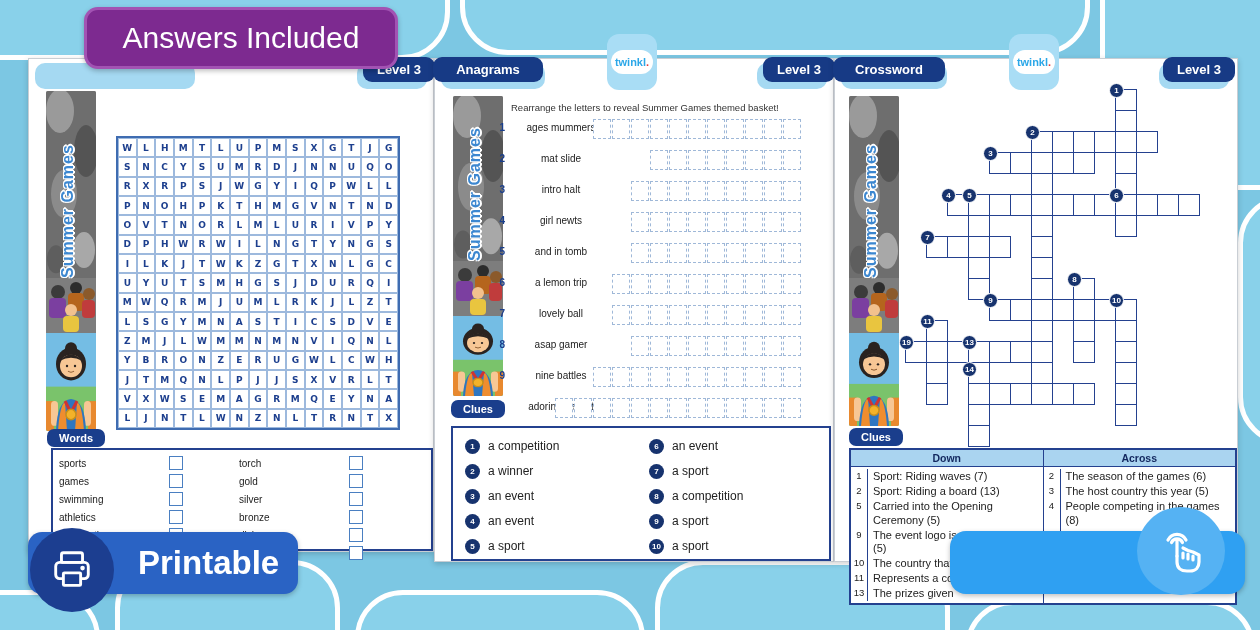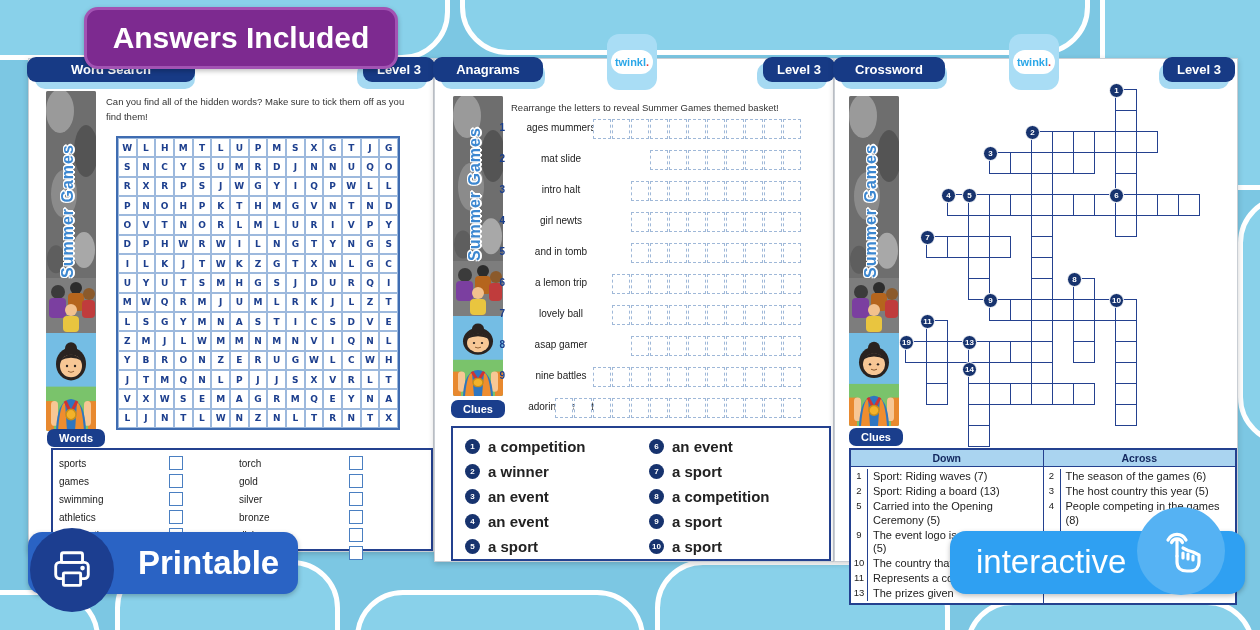--- a/index.html
+++ b/index.html
@@ -34,42 +34,42 @@
   
   .ana-row{position:absolute;left:0;width:100%;height:22px;}
   .ana-num{position:absolute;left:52px;width:18px;text-align:right;font-size:10px;font-weight:bold;color:#1a3e8c;top:3px;}
   .ana-phrase{position:absolute;left:66px;width:120px;text-align:center;font-size:10px;color:#222;top:3px;}
   .ana-boxes{position:absolute;right:32px;top:0;display:flex;}
   .ana-box{width:16px;height:18px;border:1px dashed #9fb8d8;margin-left:1px;background:#fff;}
   .clues-box{position:absolute;border:2px solid #24418f;background:#fff;z-index:3;}
   .cl-col{position:absolute;top:10px;}
   .cl-item{display:flex;align-items:center;height:16px;margin-bottom:9px;}
   .cl-num{width:15px;height:15px;border-radius:50%;background:#17336e;color:#fff;font-size:8px;font-weight:bold;display:flex;align-items:center;justify-content:center;margin-right:8px;flex:none;}
-  .cl-text{font-size:15px;color:#222;font-weight:bold;}
+  .cl-text{font-size:12px;color:#222;}
   
   .cw-grid{position:absolute;left:0;top:0;width:100%;height:100%;z-index:3;}
   .cw-cell{position:absolute;width:22px;height:22px;border:1px solid #24418f;background:#fff;box-sizing:border-box;}
   .cw-num{position:absolute;width:13px;height:13px;border-radius:50%;background:#17336e;border:1px solid #fff;color:#fff;font-size:8px;font-weight:bold;display:flex;align-items:center;justify-content:center;z-index:4;}
   .cw-table{position:absolute;left:14px;top:389px;width:384px;border:2px solid #24418f;background:#fff;z-index:4;}
   .ct-header{display:flex;background:#aad4f0;border-bottom:1.5px solid #24418f;}
   .ct-header div{width:50%;text-align:center;font-size:10.5px;font-weight:bold;color:#12275e;padding:2px 0;}
   .ct-header div:first-child{border-right:1.5px solid #24418f;}
   .ct-body{display:flex;}
   .ct-col{width:50%;padding:2px 0;}
   .ct-col:first-child{border-right:1.5px solid #24418f;}
   .ct-row{display:flex;align-items:flex-start;min-height:15px;}
   .ct-num{width:16px;text-align:center;font-size:9.5px;color:#222;flex:none;border-right:1px solid #24418f;align-self:stretch;padding-top:1px;}
   .ct-text{font-size:11px;color:#222;padding:1px 3px 0 5px;line-height:1.25;}
   
   .logo{position:absolute;top:-25px;width:50px;height:56px;background:#a9ddf5;border-radius:12px;z-index:6;display:flex;align-items:center;justify-content:center;}
   .logo-cloud{width:42px;height:24px;background:#fff;border-radius:12px;display:flex;align-items:center;justify-content:center;}
   .logo-text{font-size:11px;font-weight:bold;color:#2ba7e8;}
   .logo-dot{color:#e03a3a;}
   
-  .banner-answers{position:absolute;left:84px;top:7px;width:308px;height:56px;background:#7d2a90;border:3px solid #a253b3;border-radius:14px;color:#fff;font-size:30px;font-weight:bold;display:flex;align-items:center;justify-content:center;z-index:10;box-shadow:0 2px 5px rgba(0,0,0,.25);}
+  .banner-answers{position:absolute;left:84px;top:7px;width:308px;height:56px;background:#7d2a90;border:3px solid #a253b3;border-radius:14px;color:#fff;font-size:30px;font-weight:normal;display:flex;align-items:center;justify-content:center;z-index:10;box-shadow:0 2px 5px rgba(0,0,0,.25);}
   .banner-printable{position:absolute;left:28px;top:532px;width:270px;height:62px;background:#2a63c4;border-radius:14px;z-index:10;box-shadow:0 2px 5px rgba(0,0,0,.25);}
   .pr-circle{position:absolute;left:30px;top:528px;width:84px;height:84px;border-radius:50%;background:#1c3e90;z-index:11;display:flex;align-items:center;justify-content:center;}
   .pr-label{position:absolute;left:138px;top:544px;color:#fff;font-size:33px;font-weight:bold;z-index:11;}
   .banner-interactive{position:absolute;left:950px;top:531px;width:295px;height:63px;background:#2fa0f2;border-radius:16px;z-index:10;box-shadow:0 2px 5px rgba(0,0,0,.25);}
   .in-circle{position:absolute;left:1137px;top:507px;width:88px;height:88px;border-radius:50%;background:#55b2f3;z-index:11;display:flex;align-items:center;justify-content:center;}
   .in-label{position:absolute;left:976px;top:543px;color:#fff;font-size:33px;font-weight:500;z-index:11;}
 </style>
 </head>
 <body>
 
@@ -80,21 +80,20 @@
   <div class="bg-tile" style="left:1100px;top:-120px;width:300px;height:300px;"></div>
   <div class="bg-tile" style="left:1238px;top:195px;width:260px;height:240px;"></div>
   <div class="bg-tile" style="left:115px;top:560px;width:215px;height:220px;"></div>
   <div class="bg-tile" style="left:355px;top:590px;width:280px;height:200px;"></div>
   <div class="bg-tile" style="left:655px;top:560px;width:285px;height:220px;"></div>
   <div class="bg-tile" style="left:-180px;top:590px;width:270px;height:200px;"></div>
   <div class="bg-tile" style="left:965px;top:600px;width:280px;height:200px;"></div>
 
   <div class="page" id="page1">
     <div class="tab-under" style="left:6px;top:4px;width:160px;"></div>
-    <div class="tab" style="left:-2px;top:-2px;width:168px;">Word Search</div>
     <div class="tab-under" style="right:6px;top:4px;width:70px;"></div>
     <div class="tab" style="right:-2px;top:-2px;width:72px;">Level 3</div>
 
     <div class="sidebar" style="left:17px;top:32px;height:340px;">
         <div class="sb-photo" style="height: 187px;">
           <svg width="50" height="187" viewBox="0 0 50 187">
             <rect width="50" height="187" fill="#6e6e6e"></rect>
             <ellipse cx="14" cy="20" rx="14" ry="22" fill="#9a9a9a"></ellipse>
             <ellipse cx="40" cy="60" rx="12" ry="26" fill="#545454"></ellipse>
             <ellipse cx="18" cy="102.85000000000001" rx="13" ry="24" fill="#8b8b8b"></ellipse>
@@ -134,21 +133,20 @@
             <path d="M10 95 q1 -30 15 -31 q14 1 15 31 z" fill="#2f76c0"></path>
             <path d="M12 95 q2 -26 7 -28 l2 28 z" fill="#ef8d2f"></path>
             <path d="M38 95 q-2 -26 -7 -28 l-2 28 z" fill="#ef8d2f"></path>
             <path d="M19 66 l6 11 6 -11" stroke="#cf3333" stroke-width="3" fill="none"></path>
             <circle cx="25" cy="79" r="5" fill="#f3b229" stroke="#c78f1a" stroke-width="1.5"></circle>
           </svg>
         </div>
       </div>
 
     <div class="instructions" style="left:77px;top:36px;width:310px;">
-      <div>Can you find all of the hidden words? Make sure to tick them off as you find them!</div>
     </div>
 
     <div class="ws-grid">
         <div class="ws-cell">W</div>
         <div class="ws-cell">L</div>
         <div class="ws-cell">H</div>
         <div class="ws-cell">M</div>
         <div class="ws-cell">T</div>
         <div class="ws-cell">L</div>
         <div class="ws-cell">U</div>
@@ -935,21 +933,20 @@
     <svg width="46" height="46" viewBox="0 0 48 48" fill="none" stroke="#ffffff" stroke-width="3" stroke-linejoin="round">
       <rect x="13" y="6" width="22" height="10" rx="2"></rect>
       <rect x="7" y="16" width="34" height="17" rx="4"></rect>
       <circle cx="35" cy="22" r="2.4" fill="#ffffff" stroke="none"></circle>
       <rect x="15" y="27" width="18" height="13" rx="1" fill="#1c3e90"></rect>
     </svg>
   </div>
   <div class="pr-label">Printable</div>
 
   <div class="banner-interactive"></div>
-  <div class="in-label">interactive</div>
   <div class="in-circle">
     <svg width="54" height="54" viewBox="0 0 54 54" fill="none" stroke="#ffffff" stroke-width="3.2" stroke-linecap="round" stroke-linejoin="round">
       <path d="M14 16 a10 10 0 0 1 18 0"></path>
       <path d="M17.5 18.5 a6 6 0 0 1 11 0"></path>
       <path d="M23 16 v16"></path>
       <path d="M23 32 v6 c0 6 4 9 10 9 h3 c6 0 9 -4 9 -9 v-7 l-6 -3 -5 -1.5 -5 -2.5"></path>
       <path d="M29 29 v5 M34 30 v5 M39 32 v4"></path>
     </svg>
   </div>
 

